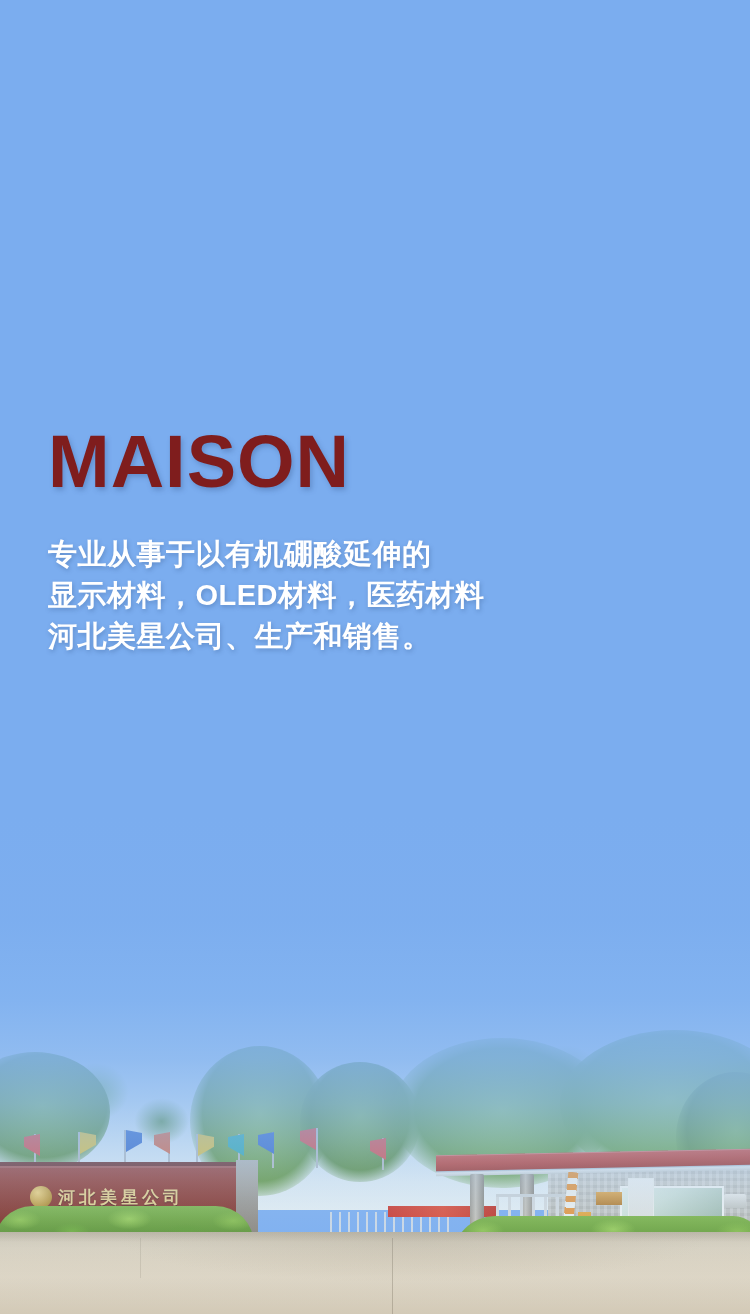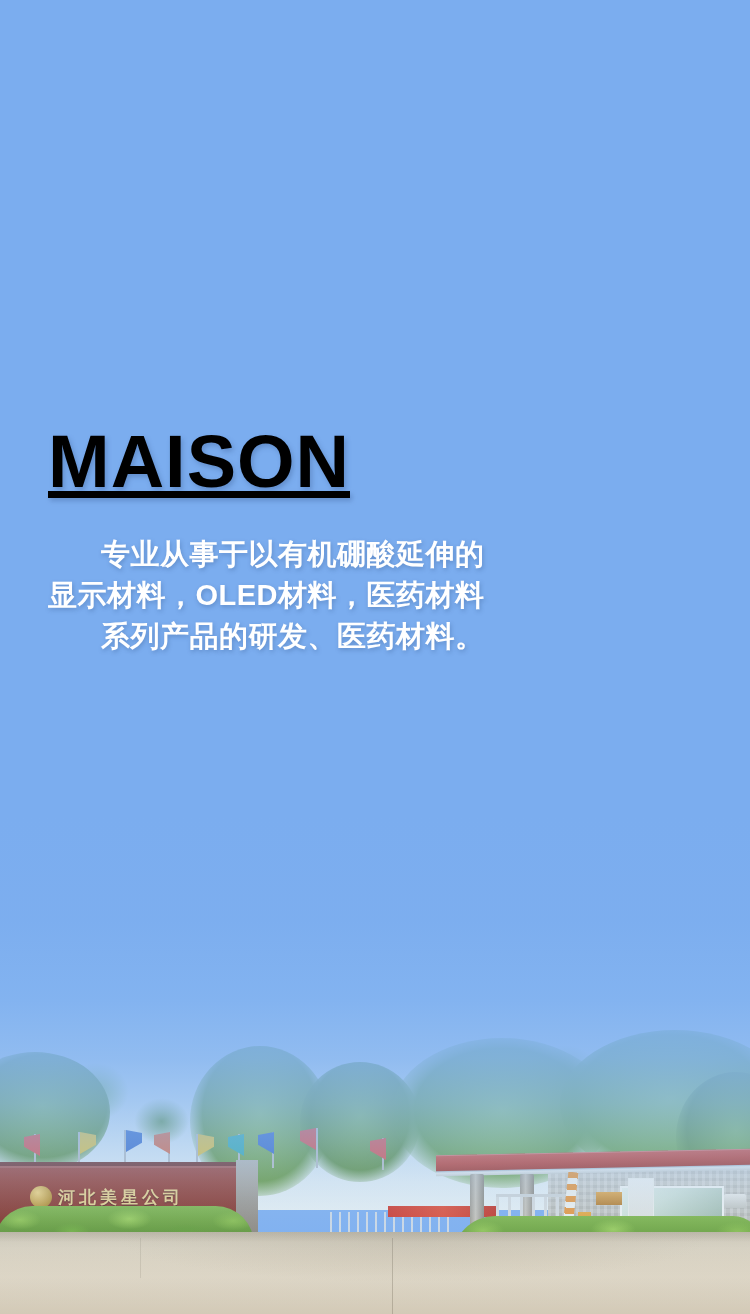--- a/index.html
+++ b/index.html
@@ -198,31 +198,29 @@
       rgba(200,224,246,.05) 96%,
       rgba(220,235,248,0) 100%);
   }
 
   
   .content { position:absolute; left:0; top:0; width:750px; height:1314px; }
 
   .brand-title {
     position:absolute; left:48px; top:425px;
     font-size:74px; font-weight:700; letter-spacing:1px;
-    color:#000000; line-height:1;
+    color:#7f1d1d; line-height:1;
     text-shadow:2px 3px 5px rgba(60,95,150,.38);
-    text-decoration:underline;
   }
 
   .tagline {
     position:absolute; left:48px; top:534px;
     font-size:29px; font-weight:600; line-height:41px;
     color:#ffffff; letter-spacing:.5px;
     text-shadow:1px 2px 4px rgba(60,95,150,.42);
-    text-align:right;
   }
   .tagline div { white-space:nowrap; }
 
   .cta-button {
     position:absolute; left:48px; top:712px;
     width:280px; height:88px;
     border:none; border-radius:44px;
     background:#0d93c8;
     color:#ffffff;
     font-family:"Liberation Sans","DejaVu Sans",sans-serif;
@@ -317,18 +315,18 @@
 
   <div class="scrim"></div>
 
   <div class="content">
 
     <h1 class="brand-title">MAISON</h1>
 
     <div class="tagline">
       <div>专业从事于以有机硼酸延伸的</div>
       <div>显示材料，OLED材料，医药材料</div>
-      <div>系列产品的研发、医药材料。</div>
+      <div>河北美星公司、生产和销售。</div>
     </div>
 
 
   </div>
 </div>
 
 </body></html>

